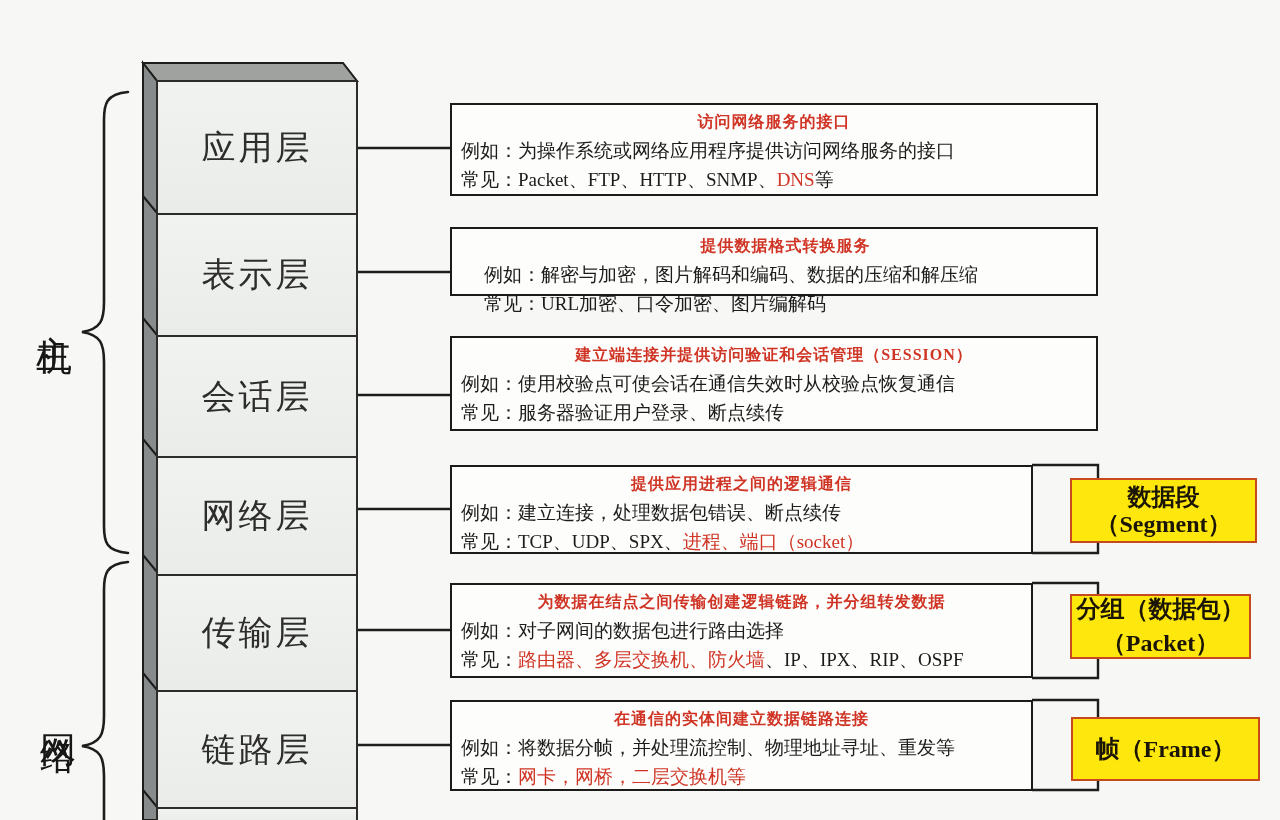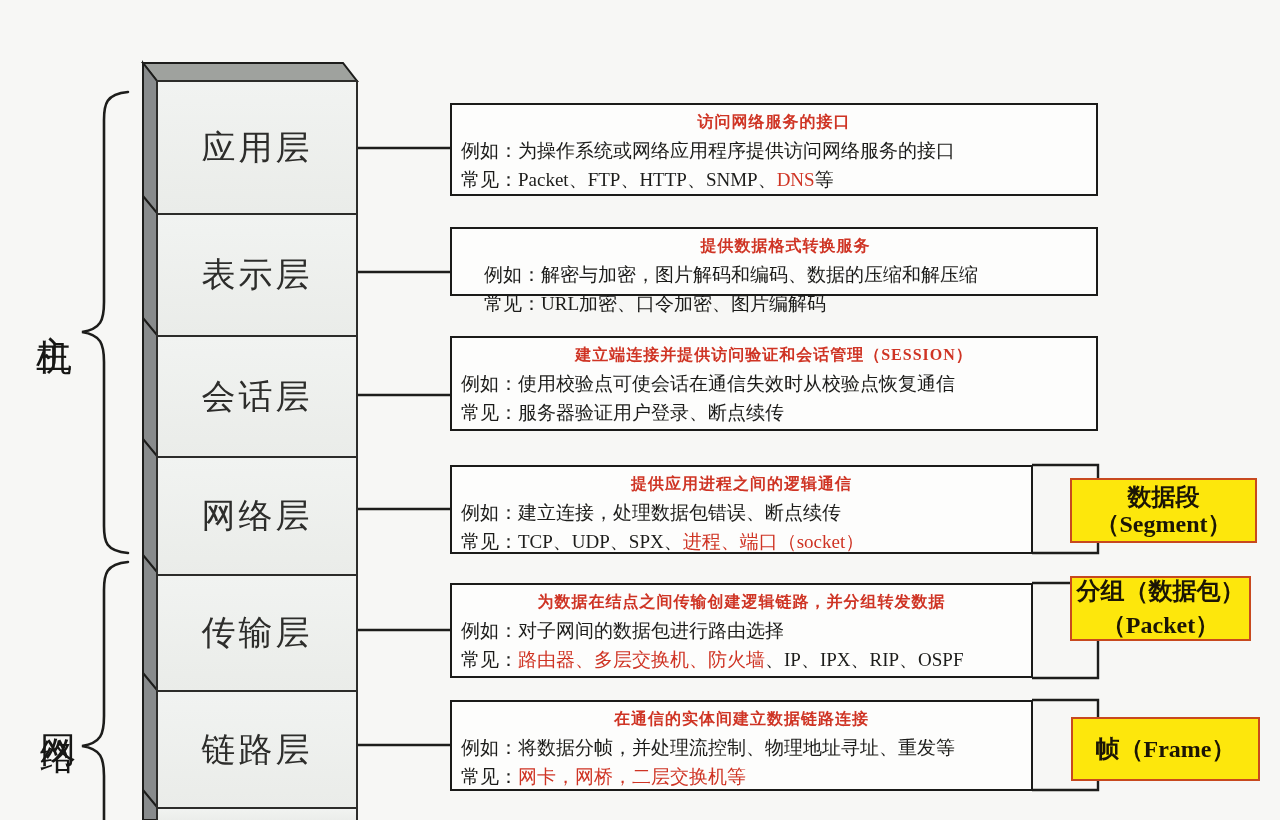--- a/index.html
+++ b/index.html
@@ -144,21 +144,21 @@
   <div class="desc" style="left:450px;top:583px;width:583px;height:95px;">
     <div class="desc-title">为数据在结点之间传输创建逻辑链路，并分组转发数据</div>
     <div class="desc-row"><span>例如：对子网间的数据包进行路由选择</span></div>
     <div class="desc-row"><span>常见：</span><span class="red">路由器、多层交换机、防火墙</span><span>、IP、IPX、RIP、OSPF</span></div>
   </div>
 
   <div class="unit" style="left:1070px;top:478px;width:187px;height:65px;">
     <span>数据段</span>
     <span>（Segment）</span>
   </div>
-  <div class="unit" style="left:1070px;top:576px;width:181px;height:65px;gap:7px;">
+  <div class="unit" style="left:1070px;top:594px;width:181px;height:65px;gap:7px;">
     <span>分组（数据包）</span>
     <span>（Packet）</span>
   </div>
   <div class="unit" style="left:1071px;top:717px;width:189px;height:64px;">
     <span>帧（Frame）</span>
     <span></span>
   </div>
 
 </div>
 

